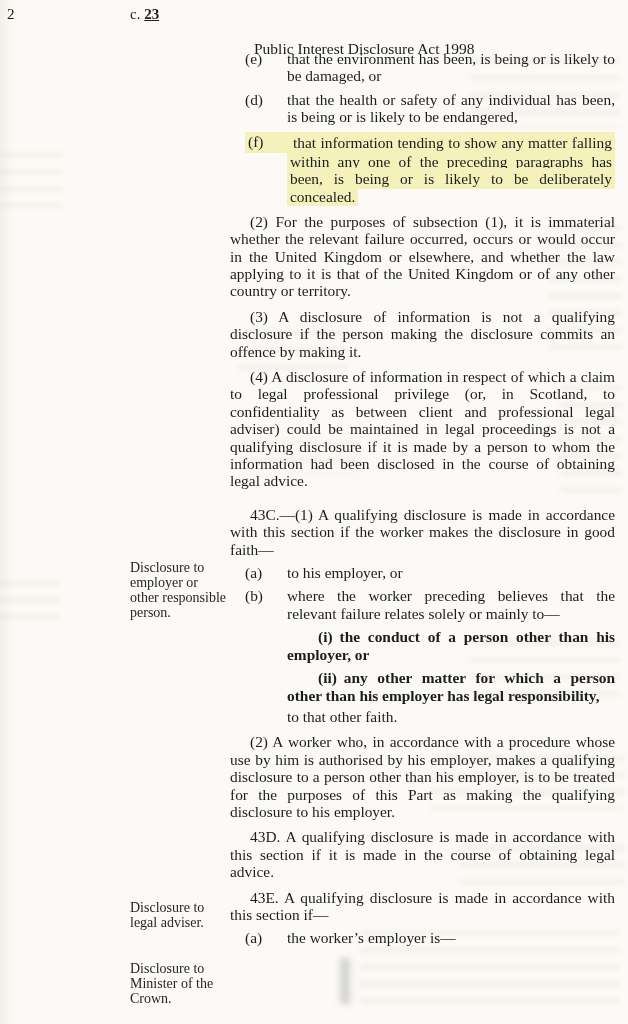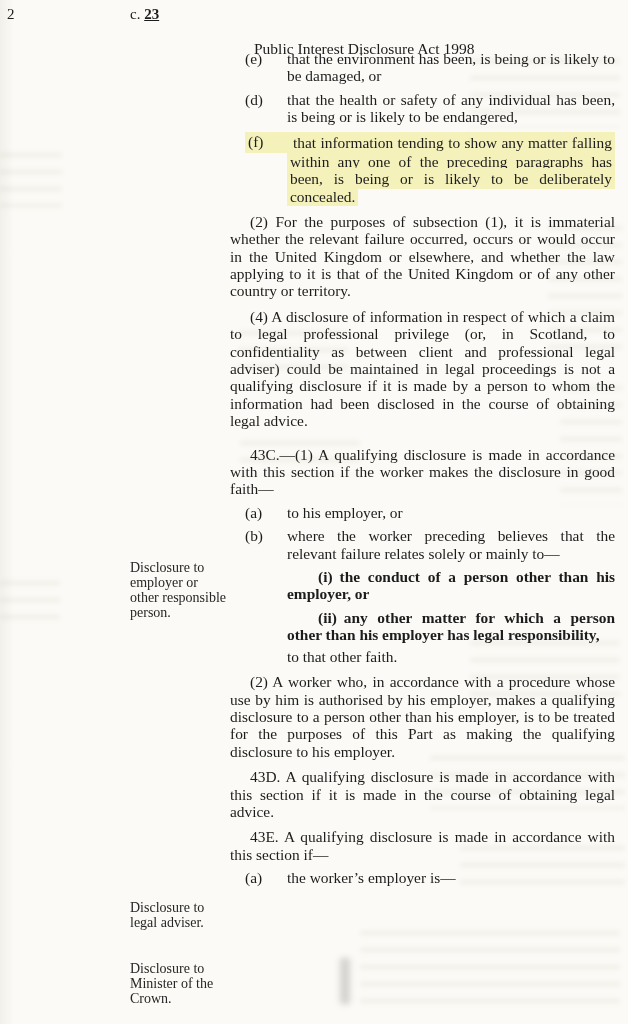--- a/index.html
+++ b/index.html
@@ -102,20 +102,21 @@
   <div class="body-col">
 
     <p class="item"><span class="lbl">(e)</span><span class="txt">that the environment has been, is being or is likely to be damaged, or</span></p>
 
     <p class="item"><span class="lbl">(d)</span><span class="txt">that the health or safety of any individual has been, is being or is likely to be endangered,</span></p>
 
     <p class="item hl"><span class="lbl">(f)</span><span class="txt">that information tending to show any matter falling within any one of the preceding paragraphs has been, is being or is likely to be deliberately concealed.</span></p>
 
     <p class="para">(2) For the purposes of subsection (1), it is immaterial whether the relevant failure occurred, occurs or would occur in the United Kingdom or elsewhere, and whether the law applying to it is that of the United Kingdom or of any other country or territory.</p>
 
+    <p class="para">(3) A disclosure of information is not a qualifying disclosure if the person making the disclosure commits an offence by making it.</p>
 
     <p class="para">(4) A disclosure of information in respect of which a claim to legal professional privilege (or, in Scotland, to confidentiality as between client and professional legal adviser) could be maintained in legal proceedings is not a qualifying disclosure if it is made by a person to whom the information had been disclosed in the course of obtaining legal advice.</p>
 
 
     <p class="para first-sec">43C.—(1) A qualifying disclosure is made in accordance with this section if the worker makes the disclosure in good faith—</p>
 
     <p class="item"><span class="lbl">(a)</span><span class="txt">to his employer, or</span></p>
 
     <p class="item"><span class="lbl">(b)</span><span class="txt">where the worker preceding believes that the relevant failure relates solely or mainly to—</span></p>
 

